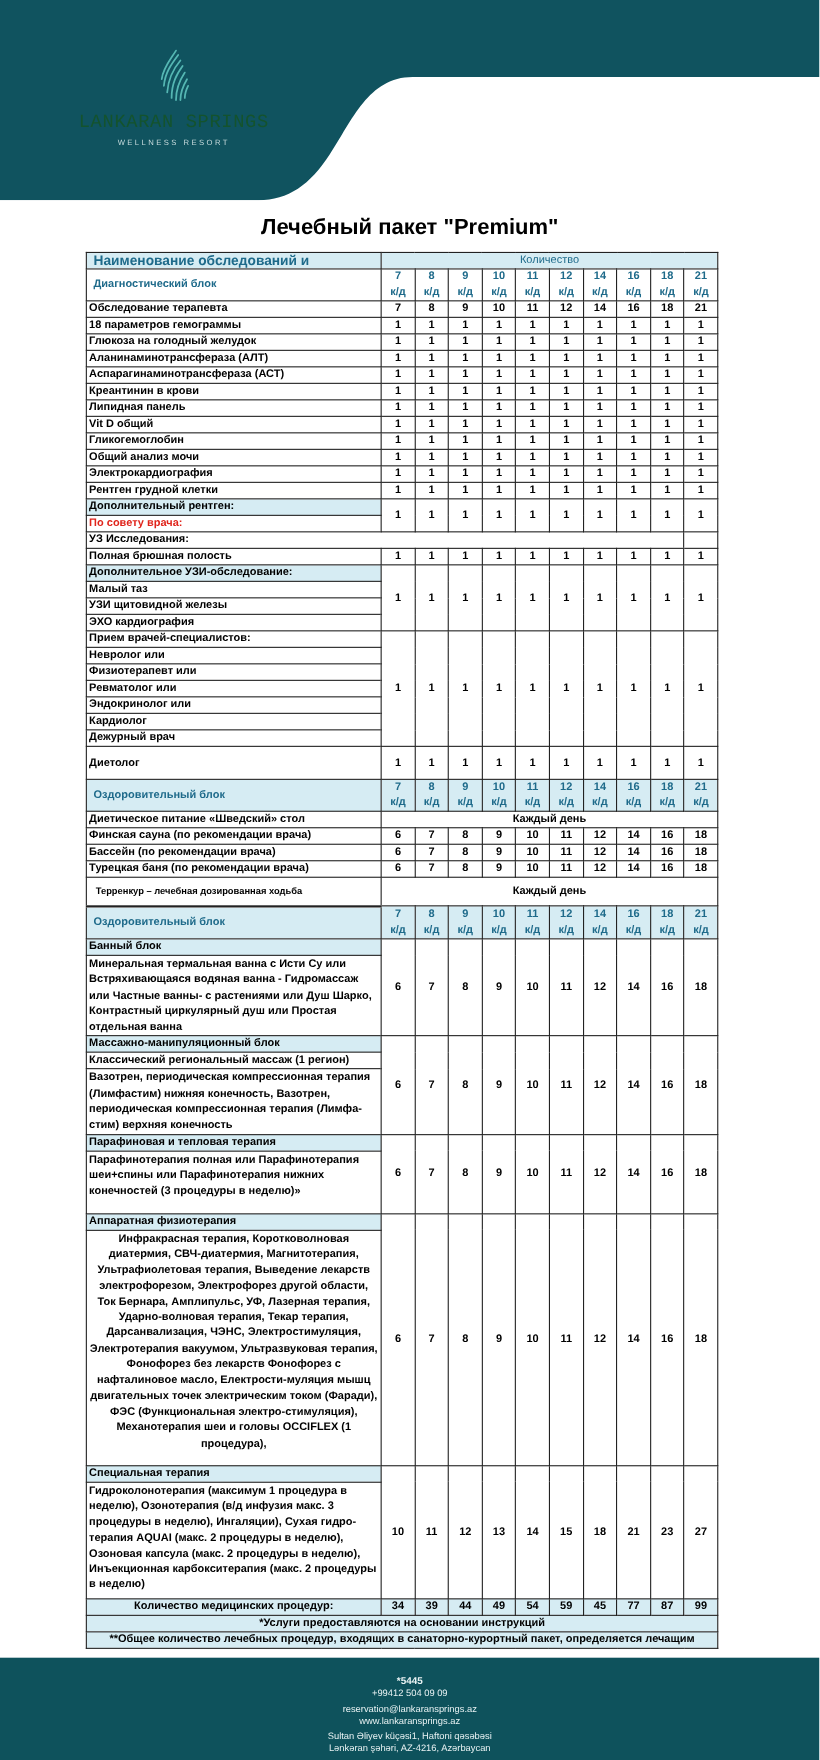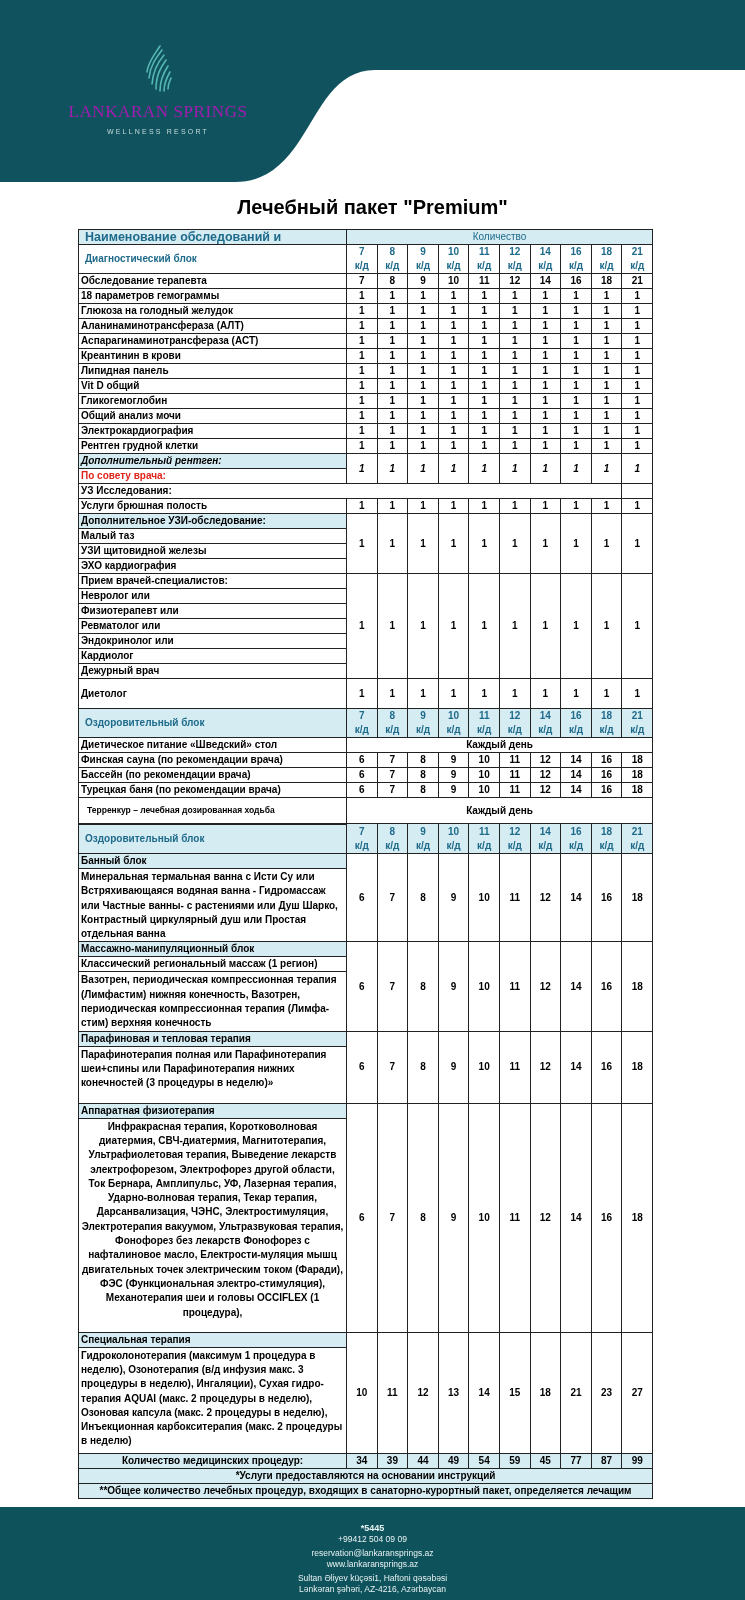--- a/index.html
+++ b/index.html
@@ -3,21 +3,21 @@
 <meta charset="utf-8">
 <style>
   * { box-sizing: border-box; margin: 0; padding: 0; }
   html, body { width: 745px; height: 1600px; background: #ffffff; overflow: hidden; }
   body { position: relative; font-family: "Liberation Sans", "DejaVu Sans", sans-serif; color: #000; }
 
   .header { position: absolute; left: 0; top: 0; width: 745px; height: 182px; }
   .header svg.bg { position: absolute; left: 0; top: 0; }
   .logo { position: absolute; left: 52px; top: 44px; width: 212px; text-align: center; }
   .logo .mark { display: block; margin: 0 auto; }
-  .logo .brand { margin-top: 8px; color: #a21caf; font-family: Liberation Serif, serif; font-size: 17px; letter-spacing: 0.6px; }
+  .logo .brand { margin-top: 8px; color: #14532d; font-family: Liberation Mono, monospace; font-size: 17px; letter-spacing: 0.6px; }
   .logo .sub { margin-top: 6px; color: #c6dadc; font-size: 7px; letter-spacing: 2.2px; }
 
   .title { position: absolute; left: 0; top: 196px; width: 745px; text-align: center; font-size: 20px; font-weight: bold; font-family: "Liberation Sans", sans-serif; }
 
   table.pkg { position: absolute; left: 78px; top: 229px; width: 574px; border-collapse: collapse; table-layout: fixed; }
   table.pkg td { border: 1px solid #222; padding: 0 2px; font-size: 10px; line-height: 14px; vertical-align: middle; overflow: hidden; }
   table.pkg col.lbl { width: 268px; }
   table.pkg col.n { width: 30.6px; }
   .num { text-align: center; font-weight: bold; font-size: 12.5px; }
   .lbl-txt { font-weight: bold; font-size: 9.5px; }
@@ -274,42 +274,42 @@
         <td class="num">1</td>
         <td class="num">1</td>
         <td class="num">1</td>
         <td class="num">1</td>
         <td class="num">1</td>
         <td class="num">1</td>
         <td class="num">1</td>
         <td class="num">1</td>
         <td class="num">1</td>
       </tr>
-      <tr style="height: 14.6px; font-style: italic;">
+      <tr style="height: 14.6px;">
         <td class="lbl-txt hdr-blue">Дополнительный рентген:</td>
         <td class="num" rowspan="2">1</td>
         <td class="num" rowspan="2">1</td>
         <td class="num" rowspan="2">1</td>
         <td class="num" rowspan="2">1</td>
         <td class="num" rowspan="2">1</td>
         <td class="num" rowspan="2">1</td>
         <td class="num" rowspan="2">1</td>
         <td class="num" rowspan="2">1</td>
         <td class="num" rowspan="2">1</td>
         <td class="num" rowspan="2">1</td>
       </tr>
       <tr style="height: 14.6px;">
         <td class="lbl-txt red">По совету врача:</td>
       </tr>
       <tr style="height: 14.6px;">
         <td class="lbl-txt noborder-r" colspan="10" style="border-right:none;">УЗ Исследования:</td>
         <td></td>
       </tr>
       <tr style="height: 14.6px;">
-        <td class="lbl-txt"> Услуги брюшная полость</td>
+        <td class="lbl-txt"> Полная брюшная полость</td>
         <td class="num">1</td>
         <td class="num">1</td>
         <td class="num">1</td>
         <td class="num">1</td>
         <td class="num">1</td>
         <td class="num">1</td>
         <td class="num">1</td>
         <td class="num">1</td>
         <td class="num">1</td>
         <td class="num">1</td>

